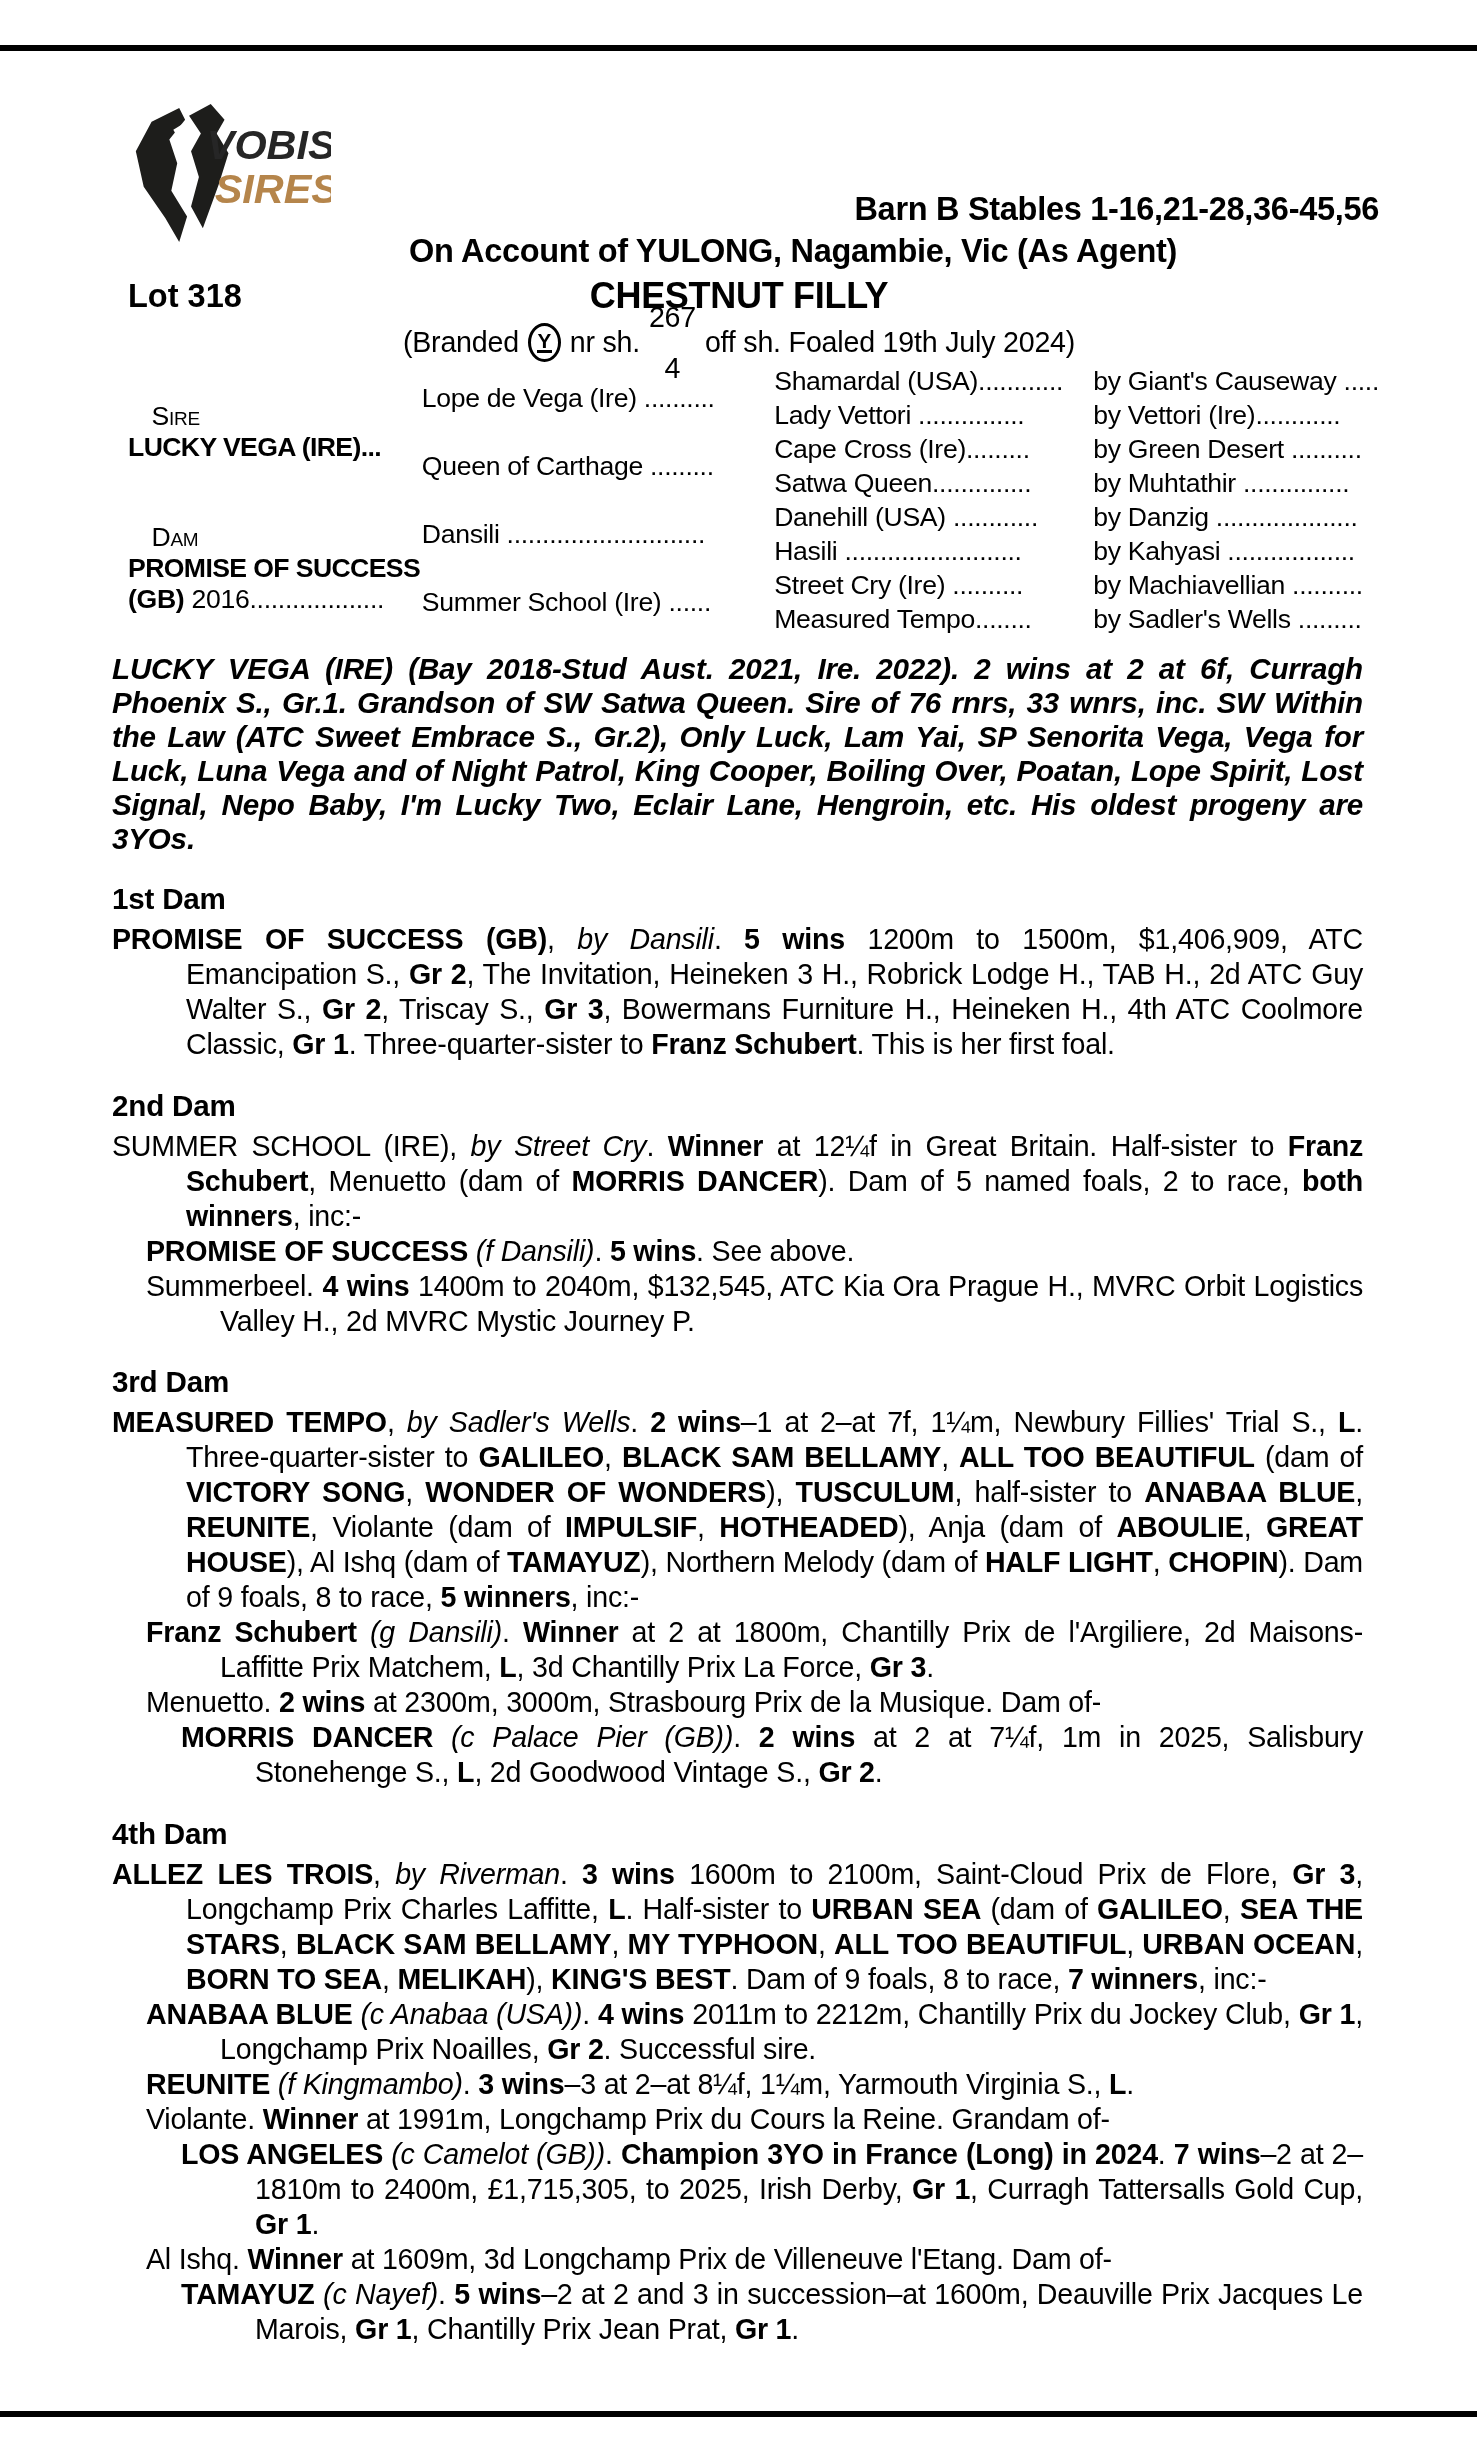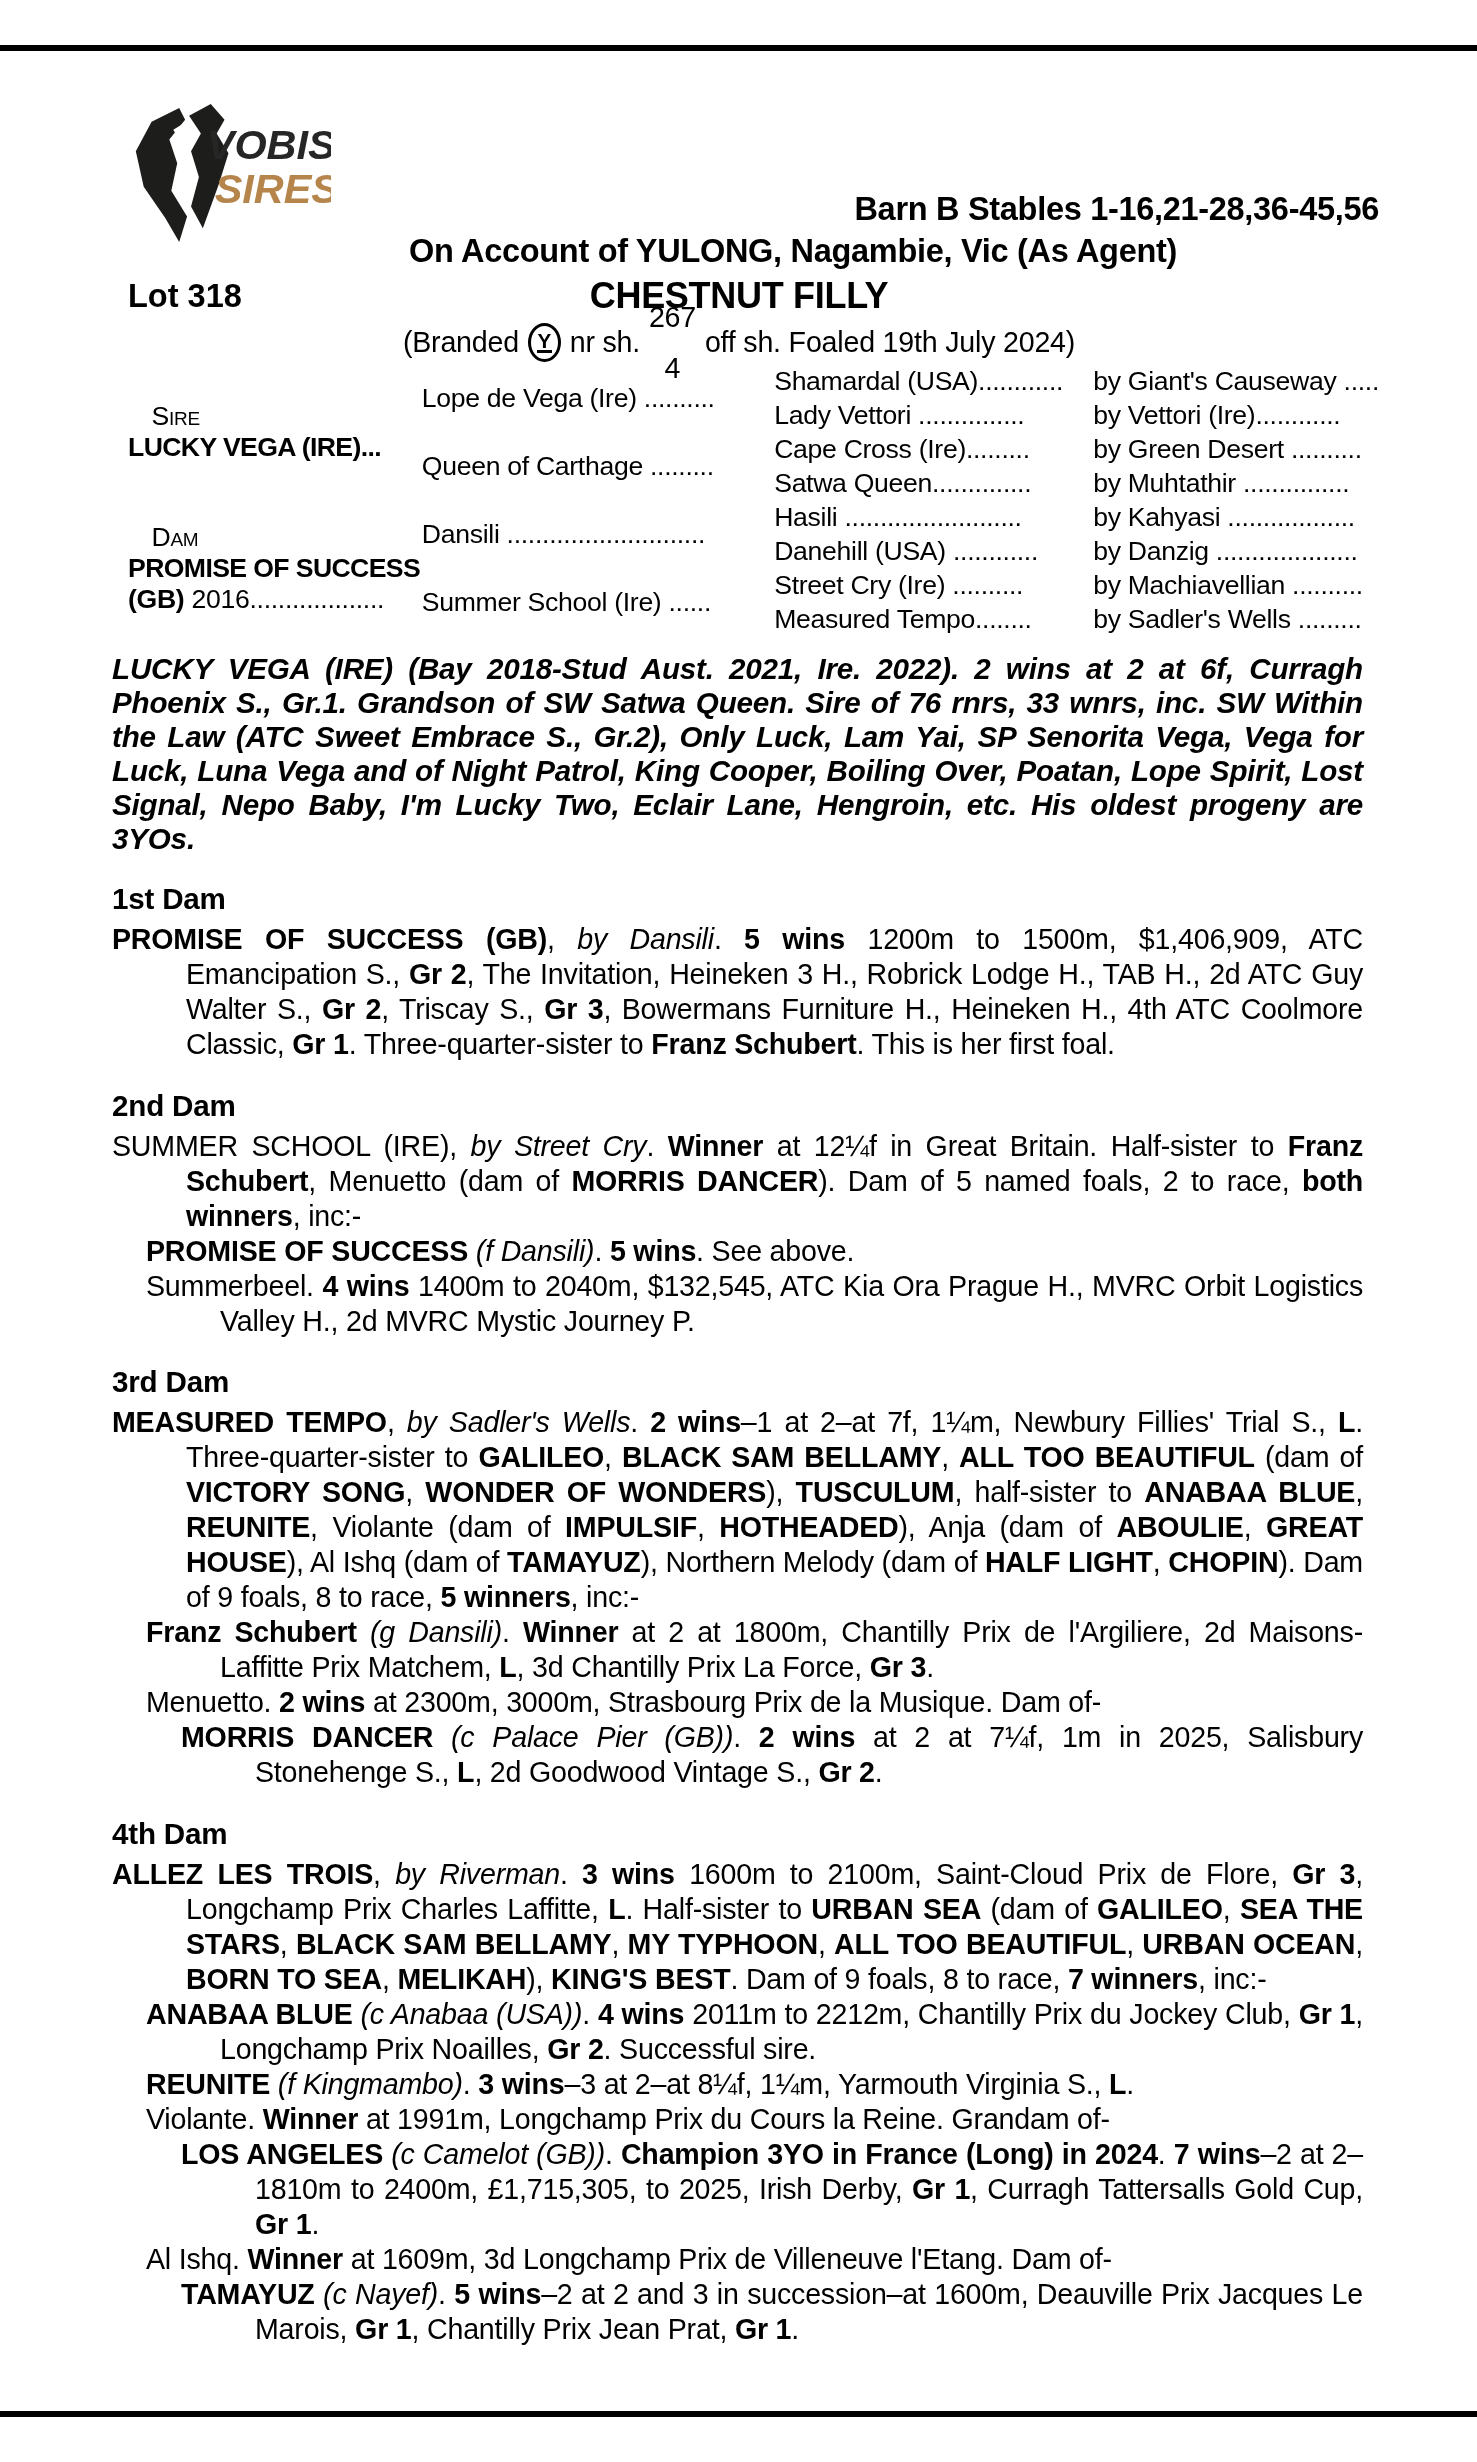--- a/index.html
+++ b/index.html
@@ -111,26 +111,26 @@
       </div>
     <div class="g3row">
         <span class="g3name">Cape Cross (Ire).........</span>
         <span class="g3by">by Green Desert ..........</span>
       </div>
     <div class="g3row">
         <span class="g3name">Satwa Queen..............</span>
         <span class="g3by">by Muhtathir ...............</span>
       </div>
     <div class="g3row">
+        <span class="g3name">Danehill (USA) ............</span>
+        <span class="g3by">by Danzig ....................</span>
+      </div>
+    <div class="g3row">
         <span class="g3name">Hasili .........................</span>
         <span class="g3by">by Kahyasi ..................</span>
-      </div>
-    <div class="g3row">
-        <span class="g3name">Danehill (USA) ............</span>
-        <span class="g3by">by Danzig ....................</span>
       </div>
     <div class="g3row">
         <span class="g3name">Street Cry (Ire) ..........</span>
         <span class="g3by">by Machiavellian ..........</span>
       </div>
     <div class="g3row">
         <span class="g3name">Measured Tempo........</span>
         <span class="g3by">by Sadler's Wells .........</span>
       </div>
   </div>

